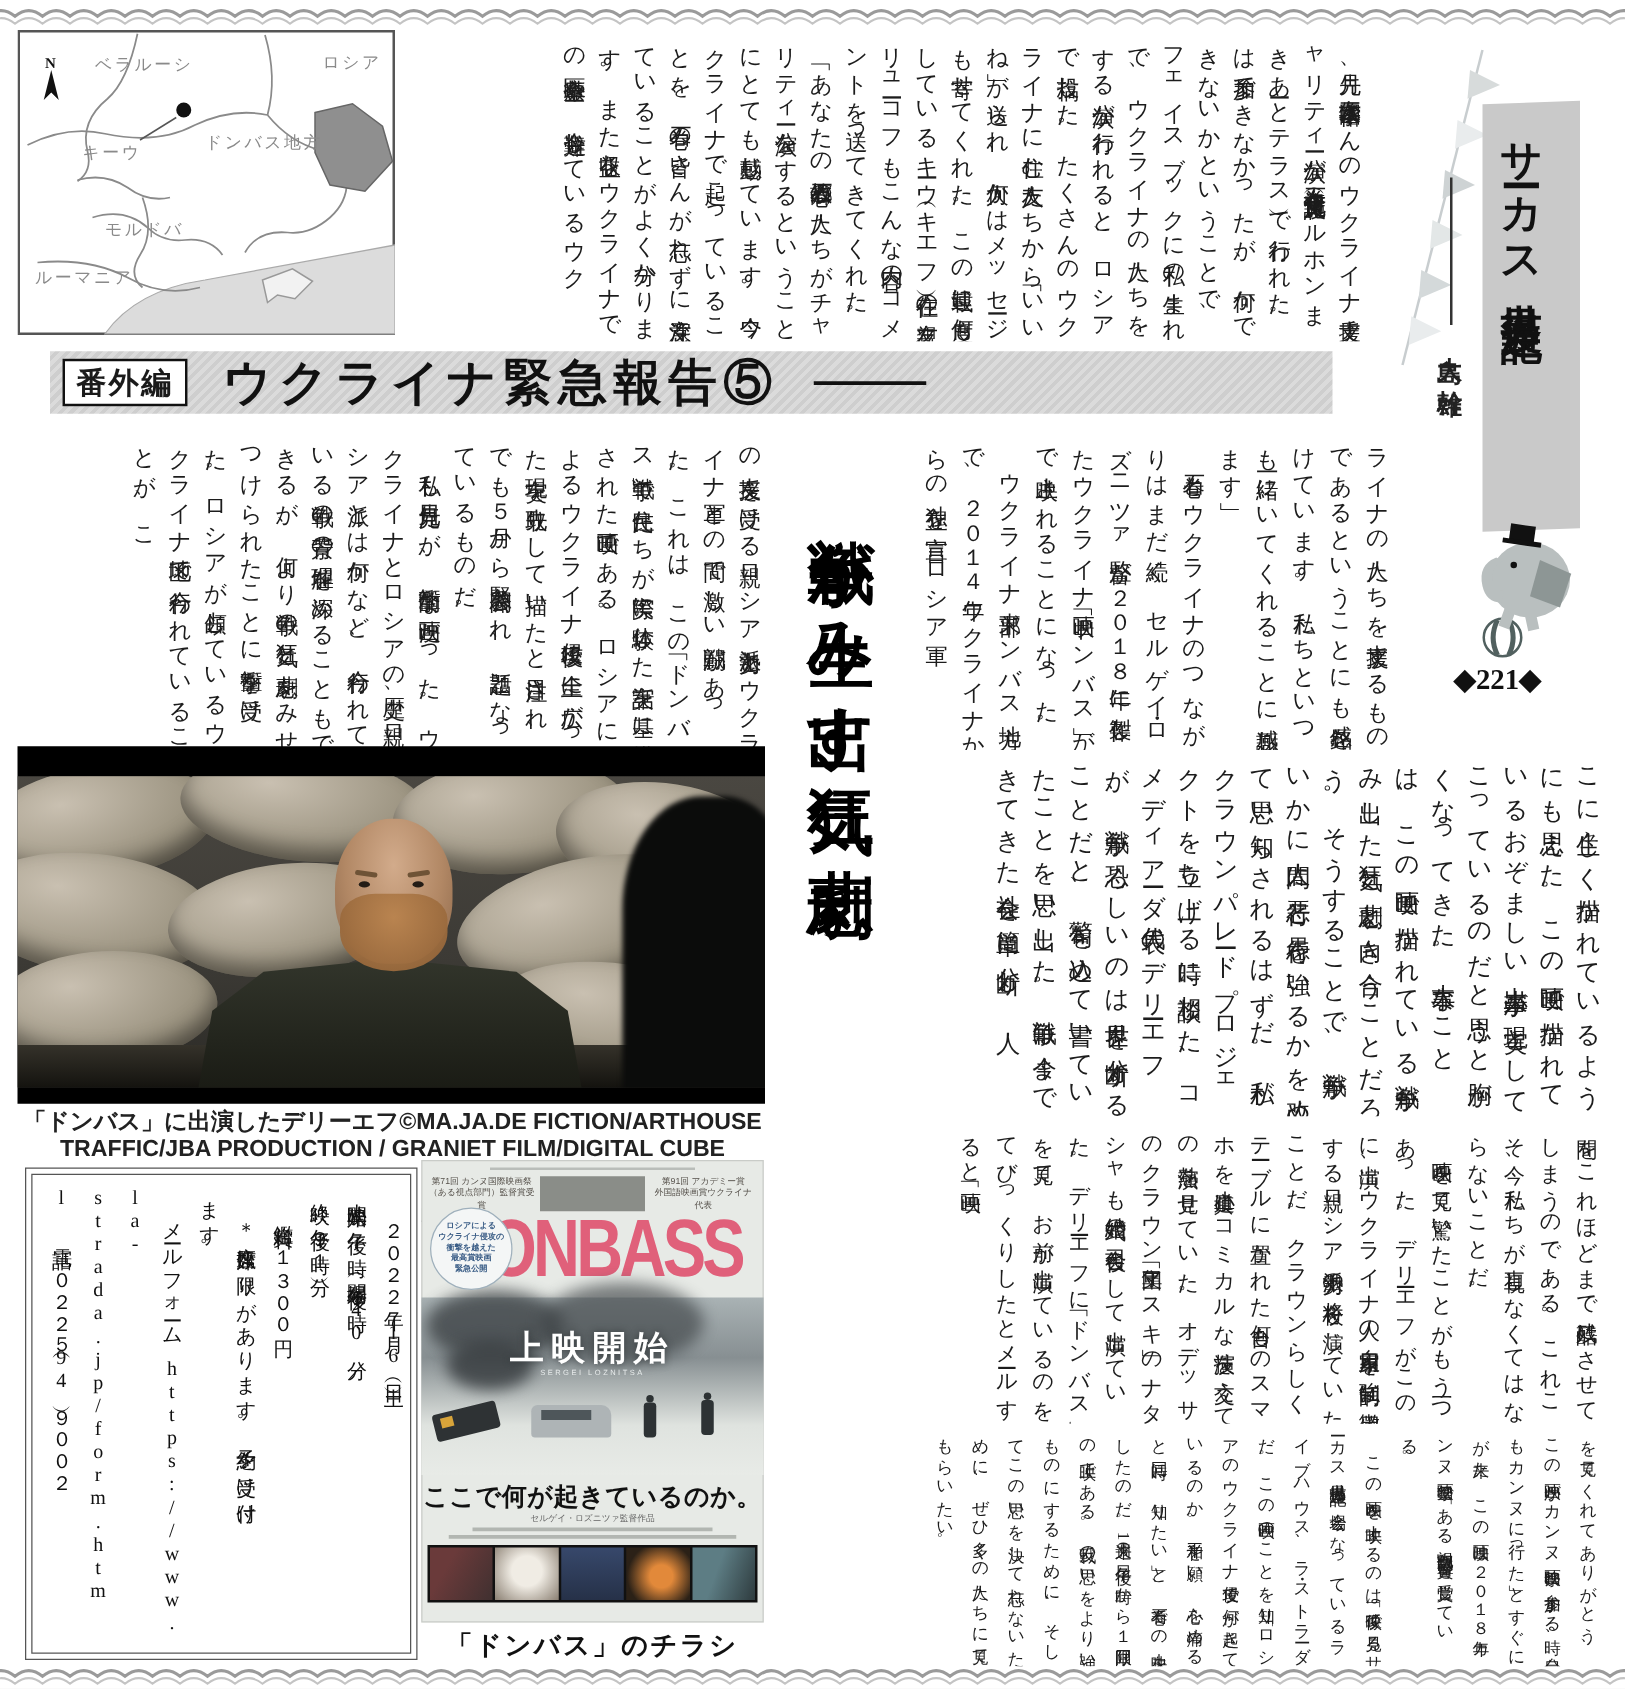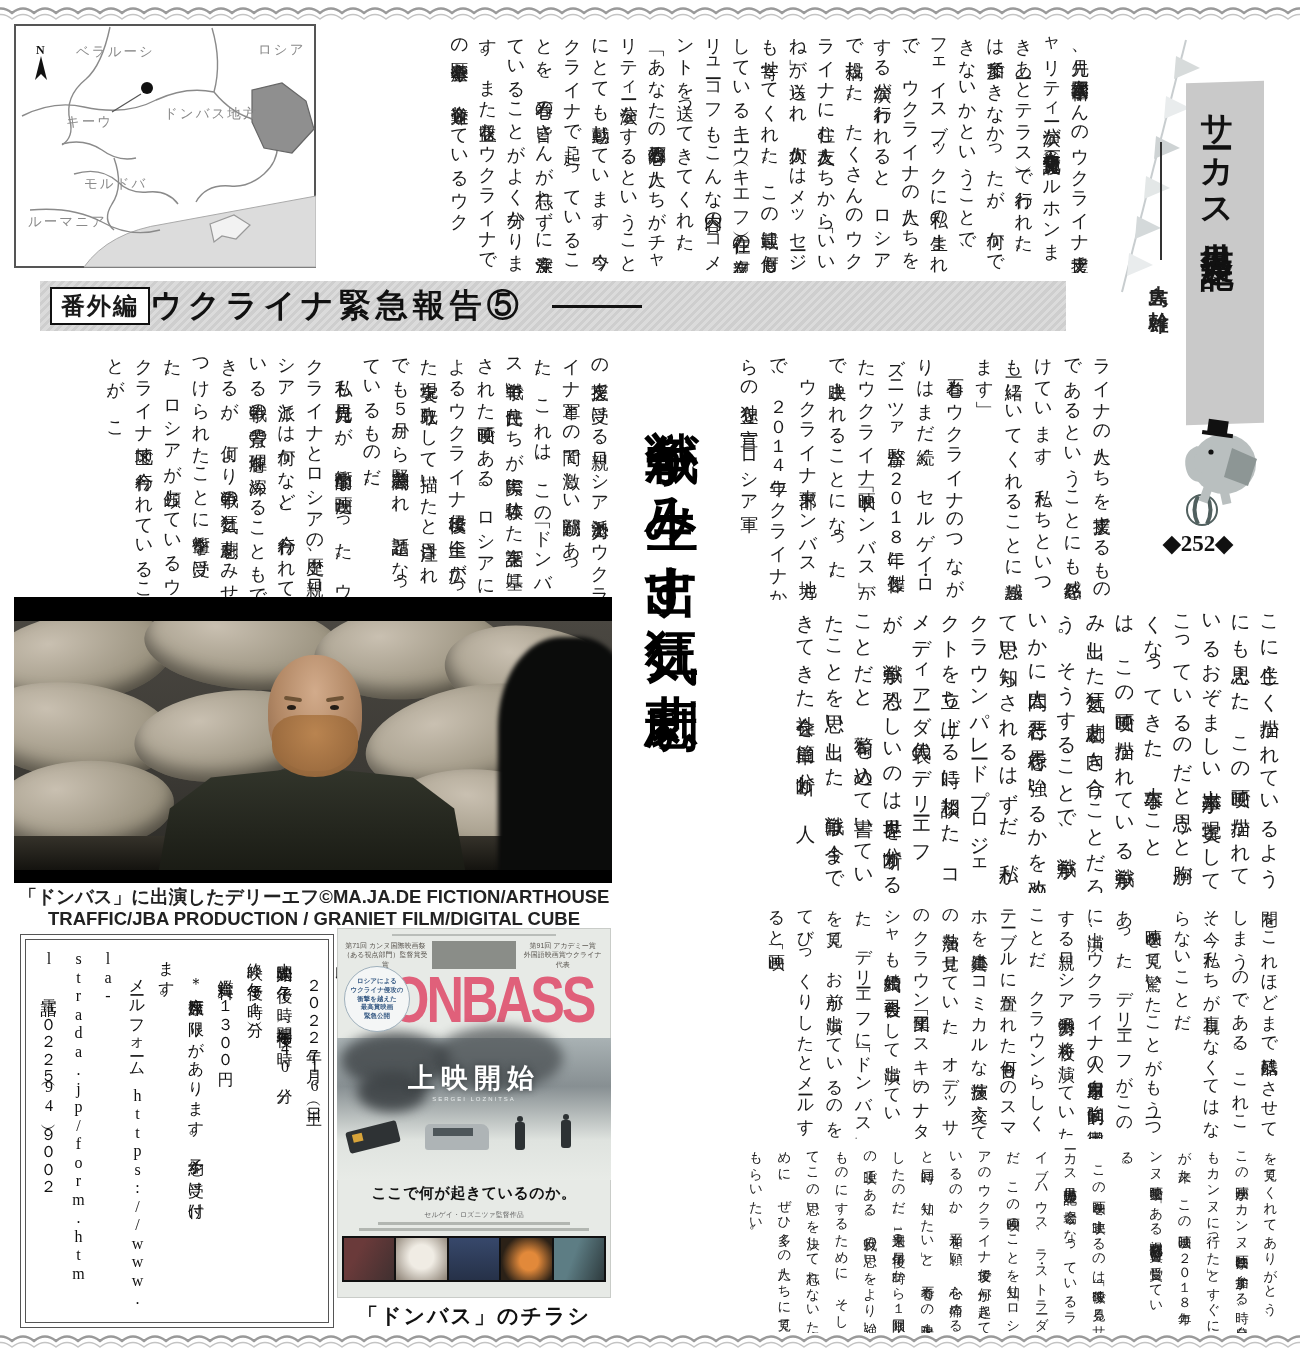--- a/index.html
+++ b/index.html
@@ -24,21 +24,21 @@
      font-size:33px;letter-spacing:3.5px;color:#111;}
   .author-v{writing-mode:vertical-rl;text-orientation:upright;font-size:20px;
      letter-spacing:2px;font-weight:bold;color:#222;}
   .episode{font-size:23px;font-weight:bold;text-align:center;color:#111;
      font-family:"Liberation Serif",serif;}
   
   .kicker{display:flex;align-items:center;
      background:repeating-linear-gradient(135deg,#dbdbdb 0 3px,#cecece 3px 6px);}
   .kicker-tag{border:2.5px solid #111;background:#fff;padding:1px 9px;
      font-size:24px;font-weight:bold;letter-spacing:2px;margin-left:10px;flex:none;}
-  .kicker-title{font-size:32px;font-weight:900;letter-spacing:5px;color:#111;}
+  .kicker-title{font-size:39px;font-weight:900;letter-spacing:5px;margin-left:28px;color:#111;}
   .kicker-rule{width:90px;height:3px;background:#111;margin:0 6px 0 28px;flex:none;}
   .kicker-sub{font-size:30px;font-weight:900;letter-spacing:2px;color:#111;}
   
   .headline-v{writing-mode:vertical-rl;text-orientation:upright;font-size:53px;
      font-weight:900;letter-spacing:3px;color:#000;font-family:"Liberation Serif",serif;}
   
   .photo{background:#000;overflow:hidden;}
   .photo-inner{position:absolute;left:0;top:24px;right:0;bottom:13px;overflow:hidden;
      background:linear-gradient(#4a4741,#3c3a35 60%,#2b2a26);}
   .sandbag{position:absolute;border-radius:50%;
@@ -93,21 +93,21 @@
      font-family:"Liberation Sans",sans-serif;}
   .p-truck{position:absolute;left:10px;top:88px;width:52px;height:22px;background:#2e3234;
      transform:rotate(-14deg);border-radius:3px;}
   .p-truck i{position:absolute;left:6px;top:4px;width:10px;height:8px;background:#d8a43a;}
   .p-van{position:absolute;left:88px;top:86px;width:64px;height:26px;background:#aeb4b6;
      border-radius:5px 8px 3px 3px;}
   .p-van i{position:absolute;left:8px;top:4px;width:40px;height:8px;background:#4e565a;}
   .p-sold{position:absolute;width:10px;height:28px;background:#2d3234;border-radius:3px;}
   .p-sold i{position:absolute;left:2px;top:-6px;width:6px;height:6px;border-radius:50%;background:#2d3234;}
   .p-tagline{position:absolute;left:0;right:0;top:256px;text-align:center;color:#111;
-     font-weight:900;font-size:15px;letter-spacing:.5px;}
+     font-weight:900;font-size:20px;letter-spacing:.5px;}
   .p-credit{position:absolute;left:0;right:0;top:282px;text-align:center;color:#666;
      font-size:7px;font-family:"Liberation Sans",sans-serif;}
   .p-bar{position:absolute;height:3px;background:#b2b6b1;}
   .p-strip{position:absolute;left:5px;right:5px;top:308px;height:42px;background:#111;
      display:flex;gap:2px;padding:2px;}
   .p-strip>div{flex:1;}
   .poster-caption{font-size:21px;letter-spacing:2px;text-align:center;color:#111;
      font-family:"Liberation Sans",sans-serif;font-weight:bold;}
   
   .map{border:0;}
@@ -182,21 +182,21 @@
       <path d="M30 80 q-7 14 0 28" stroke="#51605f" stroke-width="4" fill="none"></path>
       <path d="M39 80 q7 14 0 28" stroke="#51605f" stroke-width="4" fill="none"></path>
       <path d="M40 72 l-5 14 M56 74 l3 14" stroke="#b9bfbf" stroke-width="9"></path>
       <ellipse cx="56" cy="48" rx="32" ry="30" fill="#b9bfbf"></ellipse>
       <path d="M64 32 l25 11 l-9 27 l-24 -9 z" fill="#8d9695"></path>
       <path d="M29 30 q-15 6 -11 23 q3 13 15 13 l2 -9 q-8 -2 -9 -9 q-1 -11 8 -15 z" fill="#b9bfbf"></path>
       <circle cx="43" cy="36" r="2.6" fill="#111"></circle>
       <rect x="40" y="4" width="20" height="13" fill="#111" transform="rotate(8 50 10)"></rect>
       <rect x="34" y="16" width="31" height="4" fill="#111" transform="rotate(8 49 18)"></rect>
     </svg>
-    <div class="episode abs" style="left:30px;top:506px;width:140px">◆252◆</div>
+    <div class="episode abs" style="left:30px;top:506px;width:140px">◆221◆</div>
   </div>
 
   <div class="abs kicker" style="left:40px;top:281px;width:1026px;height:50px">
     <div class="kicker-tag">番外編</div>
     <div class="kicker-title">ウクライナ緊急報告⑤</div>
     <div class="kicker-rule"></div>
   </div>
 
   <div class="abs vtext band-a-right" style="left:702px;top:346px;width:414px;height:254px">ライナの人たちを支援するものであるということにも感銘を受けています。私たちといつも一緒にいてくれることに感謝します」
 　石巻とウクライナのつながりはまだ続く。セルゲイ・ロズニツァ監督が２０１８年に製作したウクライナ映画「ドンバス」が石巻で上映されることになった。

